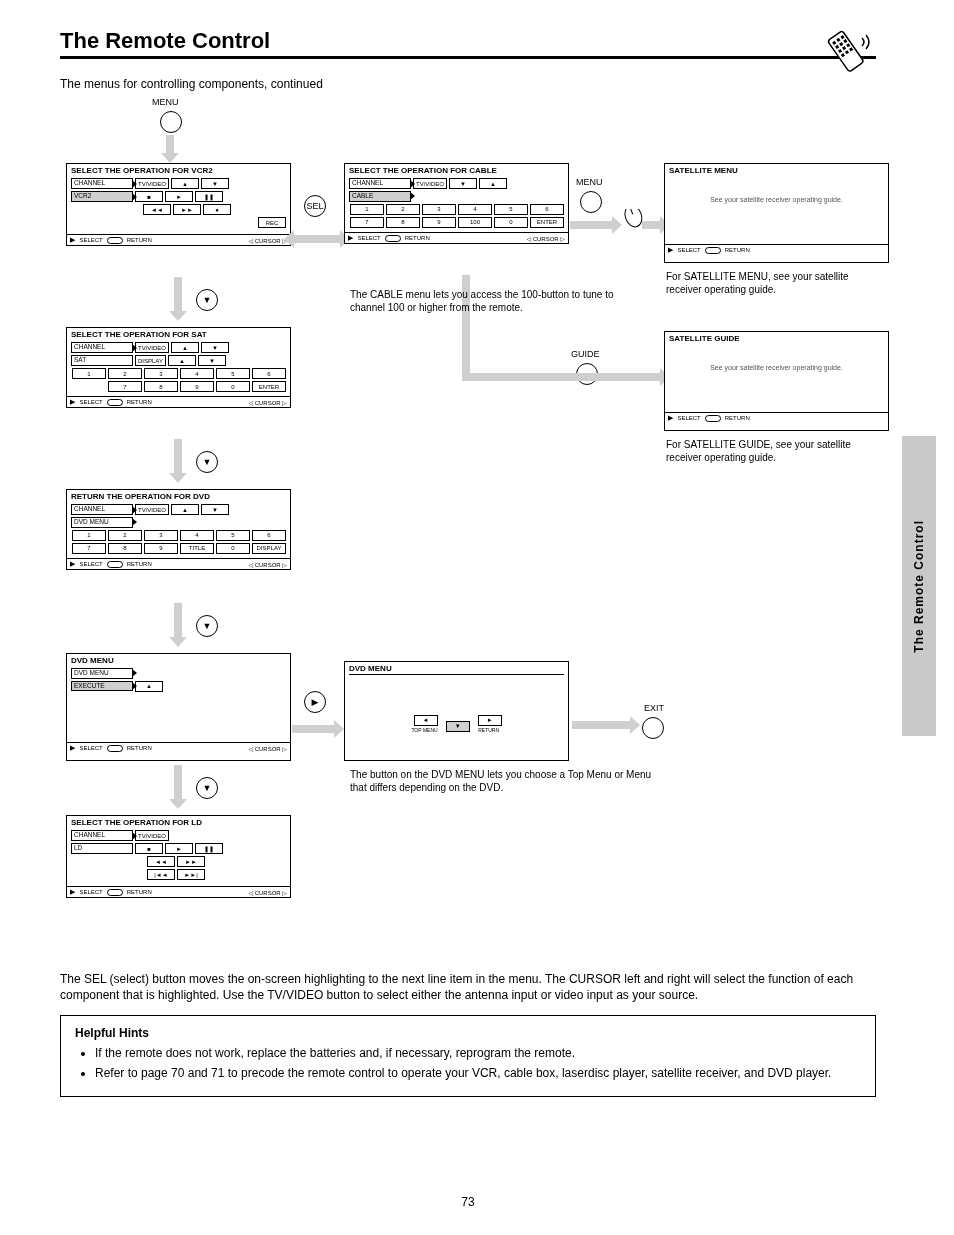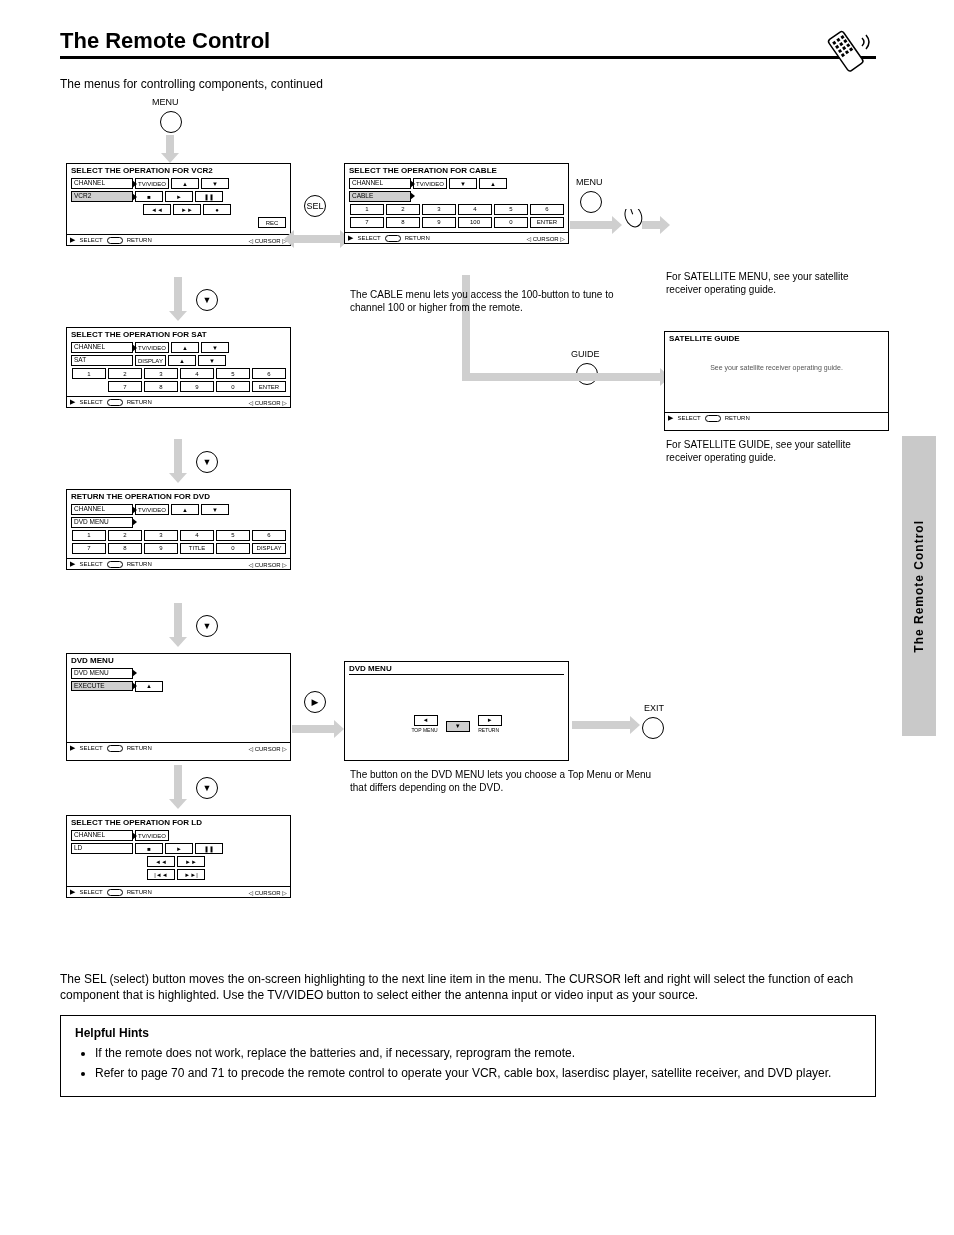--- a/index.html
+++ b/index.html
@@ -175,20 +175,30 @@
     <div class="circle" style="left:514px; top:90px;"></div>
     <div class="arrow-h r" style="left:504px; top:120px; width:44px;"></div>
     <svg style="position:absolute; left:552px; top:108px;" width="26" height="22">
         <g class="mouse">
           <ellipse cx="12" cy="12" rx="8" ry="11" fill="#fff" stroke="#000"></ellipse>
           <line x1="12" y1="1" x2="12" y2="10" stroke="#000"></line>
         </g>
       </svg>
     <div class="arrow-h r" style="left:576px; top:120px; width:20px;"></div>
 
+    <div class="panel" style="left:598px; top:62px; height:100px;">
+      <div class="p-title">SATELLITE MENU</div>
+      <div class="p-body" style="min-height:68px; font-size:7px; color:#555; padding-top:20px; text-align:center;">See your satellite receiver operating guide.</div>
+      <div class="p-foot">
+          <span class="tri">▶</span>
+          <span class="sel">SELECT</span>
+          <span class="pill"></span>
+          <span>RETURN</span>
+        </div>
+    </div>
     <div class="note" style="left:600px; top:170px;">For SATELLITE MENU, see your satellite receiver operating guide.</div>
 
     <div class="conn" style="left:396px; top:174px; width:8px; height:90px;"></div>
 
     <div class="lbl-above" style="left:505px; top:248px;">GUIDE</div>
     <div class="circle" style="left:510px; top:262px;"></div>
     <div class="conn" style="left:396px; top:264px; width:8px; height:14px;"></div>
     <div class="arrow-h r" style="left:396px; top:272px; width:200px;"></div>
 
     <div class="panel" style="left:598px; top:230px; height:100px;">
@@ -372,13 +382,14 @@
   </div>
 
   <div class="tipbox">
     <div class="tip-title">Helpful Hints</div>
     <ul>
       <li>If the remote does not work, replace the batteries and, if necessary, reprogram the remote.</li>
       <li>Refer to page 70 and 71 to precode the remote control to operate your VCR, cable box, laserdisc player, satellite receiver, and DVD player.</li>
     </ul>
   </div>
 
+  <div class="footer">73</div>
 </div>
 
 </body></html>

